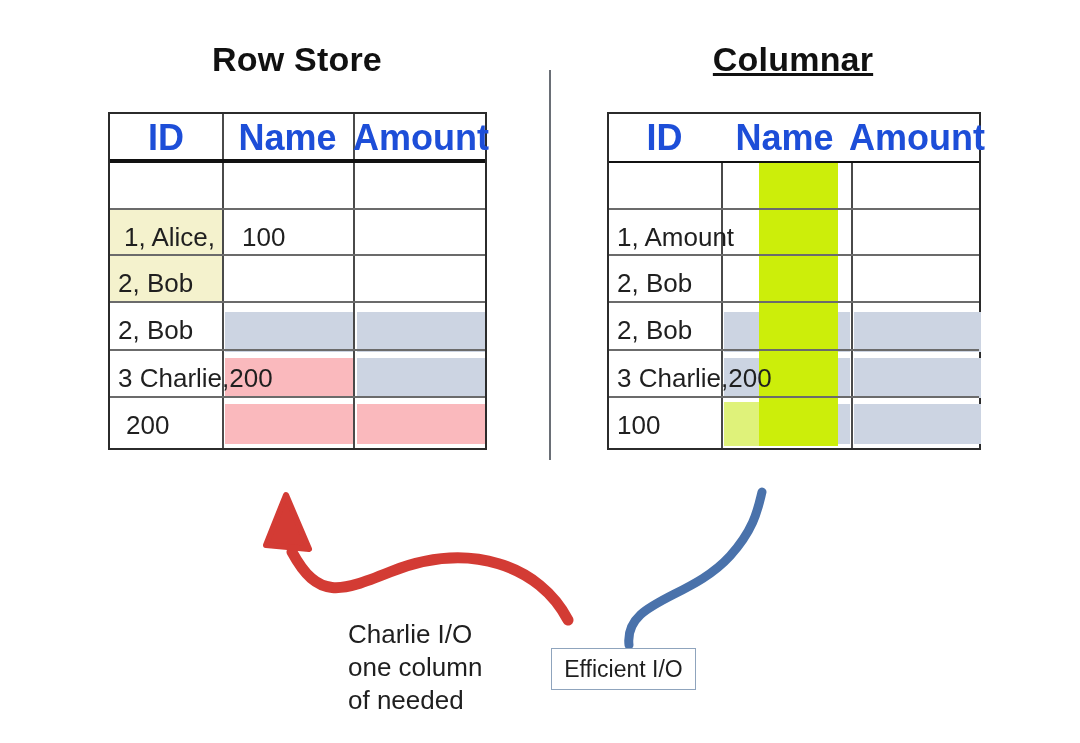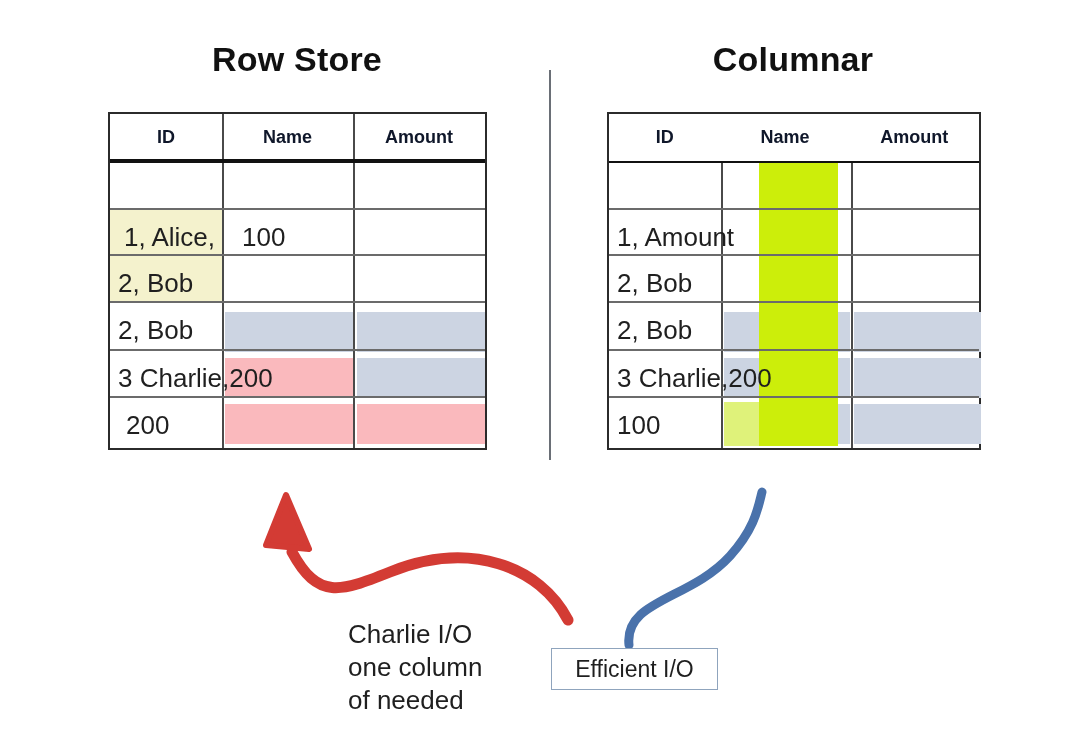--- a/index.html
+++ b/index.html
@@ -25,21 +25,21 @@
     position: absolute;
     font-size: 34px;
     font-weight: bold;
     letter-spacing: 0.2px;
     color: #111111;
     text-align: center;
     white-space: nowrap;
     transform: translateX(-50%);
   }
   #title-row-store { left: 297px; top: 40px; }
-  #title-columnar  { left: 793px; top: 40px; }
+  #title-columnar  { left: 793px; top: 40px; text-decoration: underline; }
 
   
   .divider {
     position: absolute;
     left: 549px;
     top: 70px;
     width: 2px;
     height: 390px;
     background: #6a6f76;
   }
@@ -84,24 +84,24 @@
   
   .thead {
     position: absolute;
     left: 0; right: 0; top: 0;
     height: 47px;
     z-index: 5;
     display: flex;
     align-items: center;
   }
   .th {
-    font-size: 18px;
+    font-size: 36px;
     font-weight: bold;
     text-align: center;
-    color: #0f172a;
+    color: #1d4ed8;
     box-sizing: border-box;
     white-space: nowrap;
   }
 
   
   .cell {
     position: absolute;
     font-size: 26px;
     color: #1f1f1f;
     white-space: nowrap;
@@ -123,21 +123,21 @@
     top: 618px;
     font-size: 26px;
     line-height: 33px;
     color: #1f1f1f;
     white-space: pre-line;
   }
   #efficient-io-box {
     position: absolute;
     left: 551px;
     top: 648px;
-    width: 167px;
+    width: 145px;
     height: 42px;
     border: 1.5px solid #8fa4bd;
     background: #ffffff;
     box-sizing: border-box;
     display: flex;
     align-items: center;
     justify-content: center;
     font-size: 23px;
     color: #1f1f1f;
     z-index: 8;

